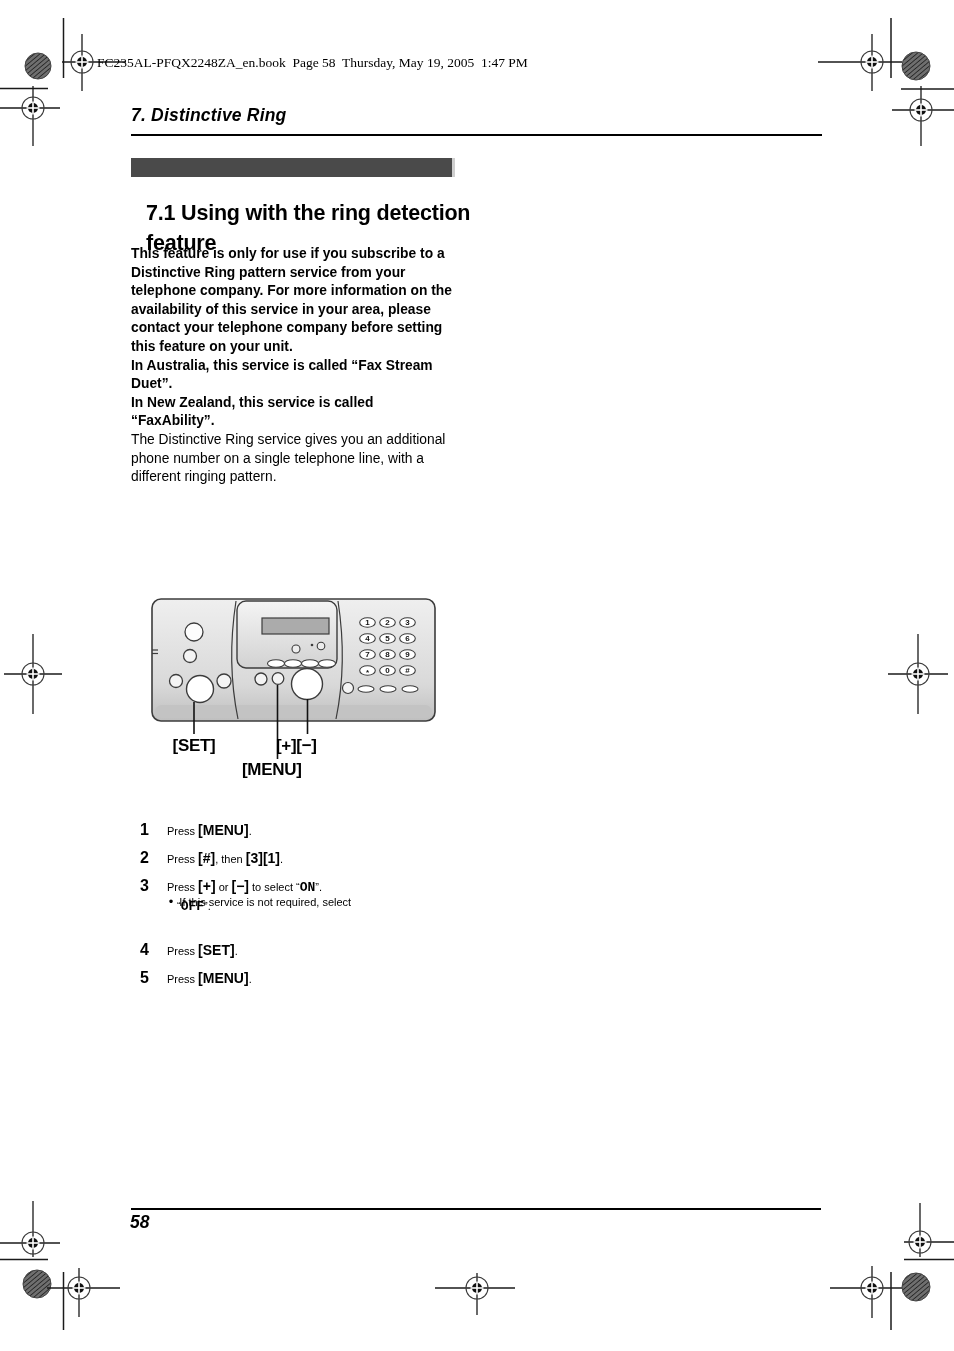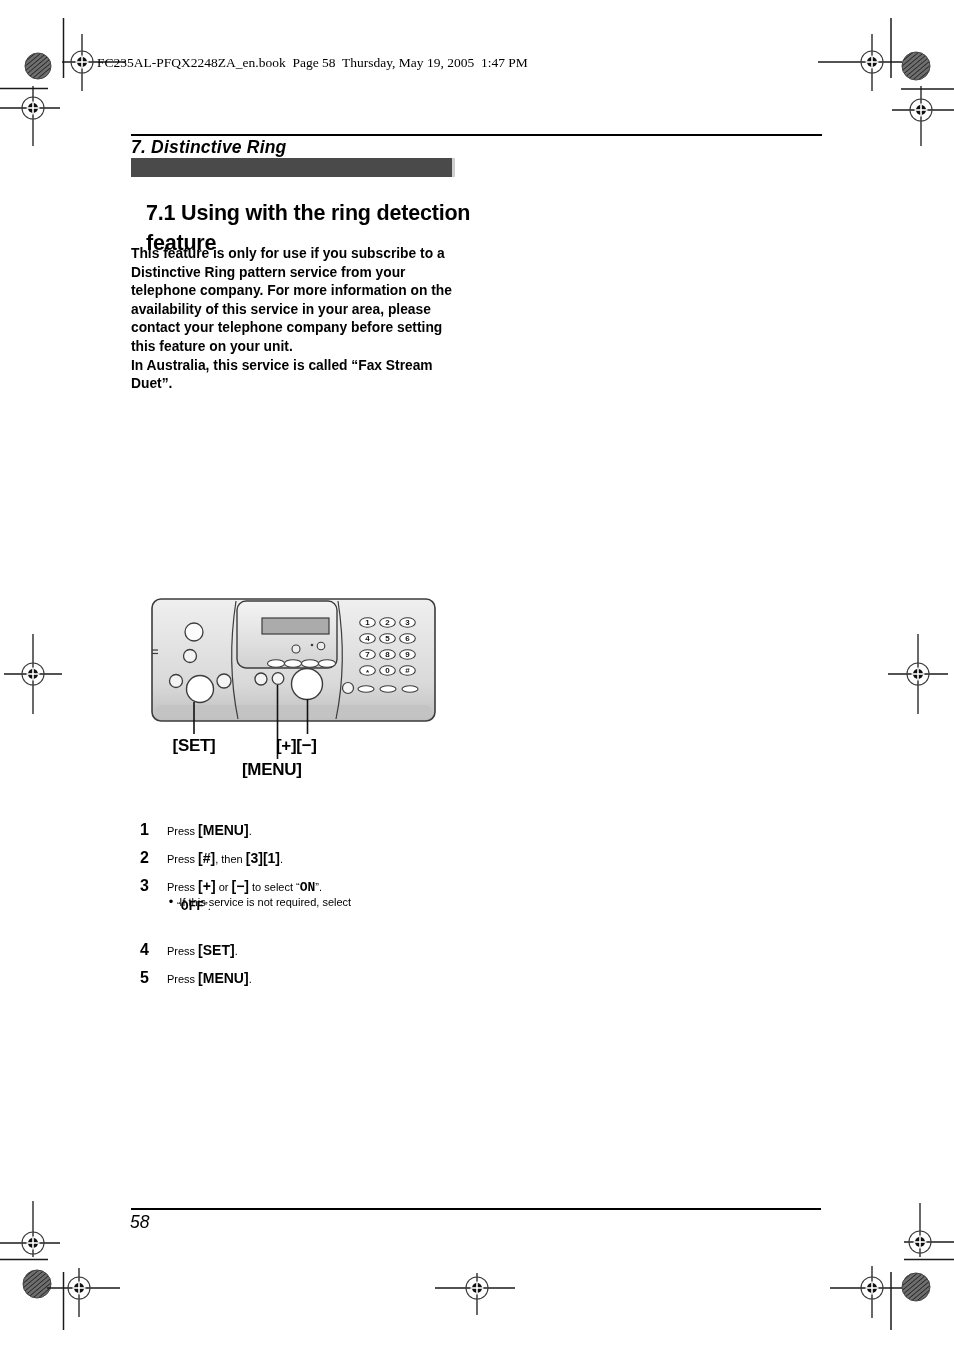--- a/index.html
+++ b/index.html
@@ -9,21 +9,21 @@
   }
   .abs{position:absolute;}
   
   #marks-layer{position:absolute;left:0;top:0;width:954px;height:1351px;z-index:0;}
   .rm-l{stroke:#1a1a1a;stroke-width:1.3;}
   .rm-c{fill:none;stroke:#3a3a3a;stroke-width:1.1;}
   .trim{stroke:#1a1a1a;stroke-width:1.5;}
   
   .content{z-index:2;}
   #header-line{left:97px;top:55px;font-family:"Liberation Serif", serif;font-size:13.5px;white-space:pre;}
-  #chapter-heading{left:131px;top:105px;font-size:17.5px;font-weight:bold;font-style:italic;letter-spacing:.2px;margin-top:32px;}
+  #chapter-heading{left:131px;top:105px;font-size:17.5px;font-weight:bold;font-style:italic;letter-spacing:.2px;}
   #header-rule{left:131px;top:134px;width:691px;height:2px;background:#000;}
   #title-bar{left:131px;top:158px;width:321px;height:19px;background:#4a4a4a;border-right:3px solid #cfcfcf;}
   #section-title{left:130px;top:182px;width:336px;font-size:21.5px;font-weight:bold;line-height:30px;letter-spacing:-0.2px;}
   #text-column{left:131px;top:245px;width:327px;}
   #text-column p{margin:0;font-size:13.8px;line-height:18.6px;}
   #text-column p.b{font-weight:bold;}
   
   #fax-svg{left:148px;top:595px;}
   .fax-stroke{stroke:#3c3c3c;fill:none;}
   .key-t{font:bold 8px "Liberation Sans", sans-serif;text-anchor:middle;fill:#111;}
@@ -36,21 +36,21 @@
   .step{position:absolute;left:131px;white-space:pre;}
   .step .step-num{display:inline-block;width:27px;font-weight:bold;font-size:16px;vertical-align:baseline;}
   .step .step-body{font-size:14px;}
   .seg-n{font-size:11px;}
   .seg-k{font-size:14px;font-weight:bold;}
   .seg-m{font-family:Liberation Mono, monospace;font-weight:bold;font-size:13px;}
   #bullet-line-1{left:161px;top:877px;white-space:pre;font-size:14px;}
   #bullet-line-2{left:177px;top:896px;white-space:pre;}
   .bullet-marker{font-size:13px;margin-right:6px;}
   #footer-rule{left:131px;top:1208px;width:690px;height:2px;background:#000;}
-  #page-number{left:130px;top:1212px;font-size:17.5px;font-style:italic;}
+  #page-number{left:130px;top:1212px;font-size:17.5px;font-style:italic;font-weight:bold;}
 </style>
 </head>
 <body>
 
 <svg id="marks-layer" width="954" height="1351" viewBox="0 0 954 1351">
   <defs>
     <pattern id="hatch" width="3.5" height="3.5" patternUnits="userSpaceOnUse" patternTransform="rotate(50)">
       <rect width="3.5" height="3.5" fill="#6f6f6f"></rect>
       <line x1="0" y1="0" x2="0" y2="3.5" stroke="#242424" stroke-width="1.7"></line>
     </pattern>
@@ -168,20 +168,22 @@
 
 <div class="abs content" id="chapter-heading">7. Distinctive Ring</div>
 <div class="abs content" id="header-rule"></div>
 
 <div class="abs content" id="title-bar"></div>
 <h1 class="abs content" id="section-title" style="margin:16px;">7.1 Using with the ring detection feature</h1>
 
 <div class="abs content" id="text-column">
   <p class="b">This feature is only for use if you subscribe to a Distinctive Ring pattern service from your telephone company. For more information on the availability of this service in your area, please contact your telephone company before setting this feature on your unit.</p>
   <p class="b">In Australia, this service is called “Fax Stream Duet”.</p>
+  <p class="b">In New Zealand, this service is called “FaxAbility”.</p>
+  <p>The Distinctive Ring service gives you an additional phone number on a single telephone line, with a different ringing pattern.</p>
 </div>
 
 <svg class="abs content" id="fax-svg" width="292" height="170" viewBox="148 595 292 170">
   <defs>
     <linearGradient id="gBody" x1="0" y1="0" x2="0" y2="1">
       <stop offset="0" stop-color="#efefef"></stop>
         <stop offset="0.7" stop-color="#d9d9d9"></stop>
         <stop offset="1" stop-color="#bfbfbf"></stop>
     </linearGradient>
     <linearGradient id="gPanel" x1="0" y1="0" x2="0" y2="1">

